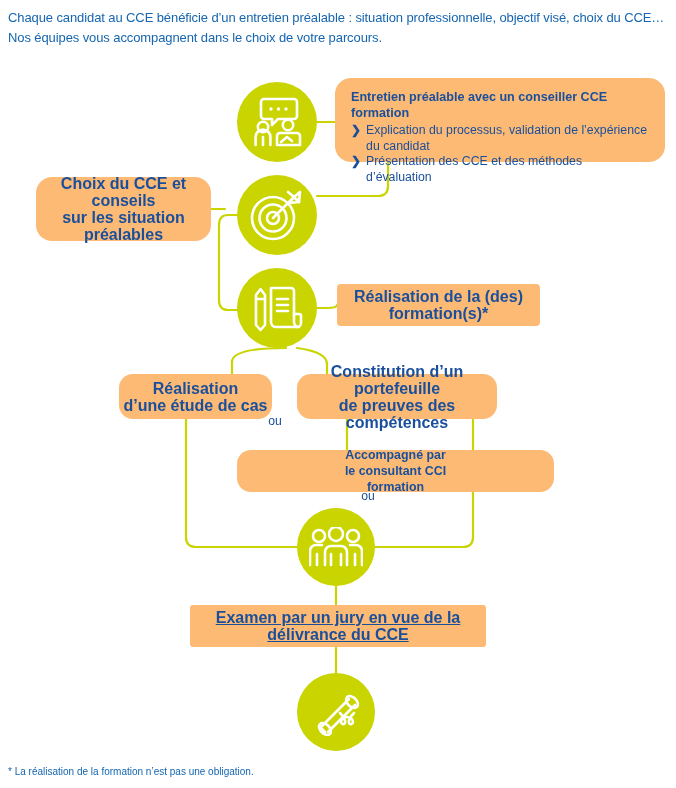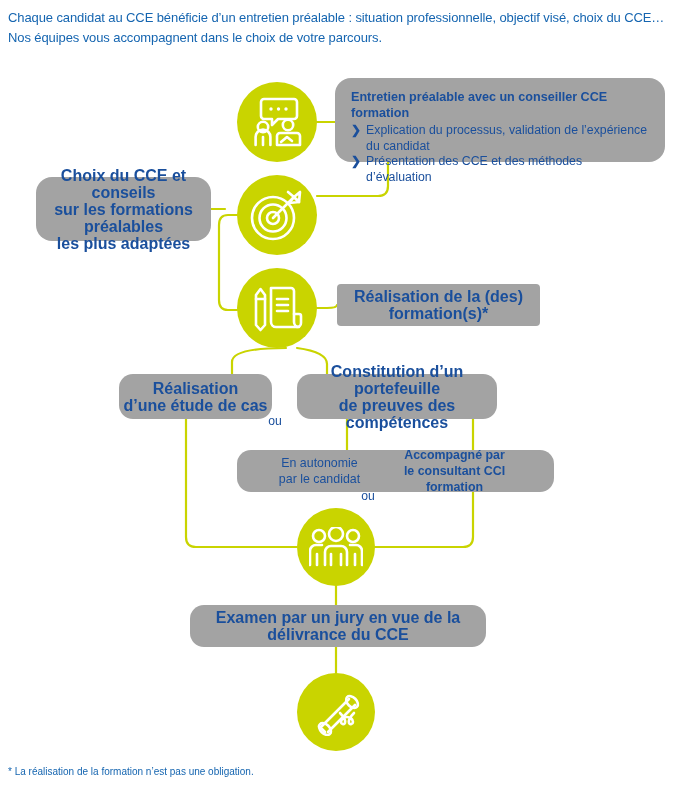--- a/index.html
+++ b/index.html
@@ -23,21 +23,21 @@
     position:absolute;left:8px;top:764px;width:520px;
     color:#1565b0;font-size:10px;line-height:16px;font-weight:400;
   }
 
   
   .wires{position:absolute;left:0;top:0;width:676px;height:788px;}
 
   
   .box{
     position:absolute;
-    background:#a3a3a3;
+    background:#fdba74;
     border-radius:14px;
     color:#1a4f9c;
     box-sizing:border-box;
     display:flex;
     align-items:center;
     justify-content:center;
   }
   .box .txt{width:100%;text-align:center;}
   .b-bold{font-weight:bold;font-size:16px;line-height:17px;}
 
@@ -62,21 +62,21 @@
 
   #box-choice{left:36px;top:177px;width:175px;height:64px;border-radius:16px;}
   #box-training{left:337px;top:284px;width:203px;height:42px;border-radius:4px;}
   #box-casestudy{left:119px;top:374px;width:153px;height:45px;border-radius:14px;}
   #box-portfolio{left:297px;top:374px;width:200px;height:45px;border-radius:14px;justify-content:flex-end;}
   #box-mode{left:237px;top:450px;width:317px;height:42px;border-radius:14px;
             display:flex;align-items:center;justify-content:center;}
   #box-mode .half{font-weight:400;font-size:12.4px;line-height:16px;color:#1a4f9c;text-align:center;}
   #box-mode .half.a{width:118px;}
   #box-mode .half.b{width:152px;font-weight:bold;}
-  #box-jury{left:190px;top:605px;width:296px;height:42px;border-radius:14px;}
+  #box-jury{left:190px;top:605px;width:296px;height:42px;border-radius:3px;text-decoration:underline;}
 
   
   .ou{
     position:absolute;color:#1a4f9c;font-size:12.2px;font-weight:400;
     text-align:center;
     margin-top:25px;
   }
   #ou-1{left:262px;top:389px;width:26px;}
   #ou-2{left:357px;top:464px;width:22px;}
 
@@ -170,22 +170,21 @@
           <path d="M39,4 L45,9 L51,4 L50,14 L45,9"></path>
           <path d="M45,9 L50,14 L40,15 L45,9"></path>
         </g>
       </svg>
     </span>
   </div>
 
   <div class="box" id="box-choice">
     <div class="txt b-bold">
       <div>Choix du CCE et conseils</div>
-      <div>sur les formations préalables</div>
-      <div>les plus adaptées</div>
+      <div>sur les situation préalables</div>
     </div>
   </div>
 
   <div class="circle" id="circle-doc">
     <span>
       <svg width="54" height="54" viewBox="0 0 54 54">
         <g fill="none" stroke="#ffffff" stroke-width="2.6" stroke-linejoin="round" stroke-linecap="round">
           <path d="M6,14 L10.5,8 L15,14 V44 L10.5,49 L6,44 Z"></path>
           <path d="M6,18 H15"></path>
           <path d="M21,7 H41 a3,3 0 0 1 3,3 V41 a5,5 0 0 0 5,5 H26 a5,5 0 0 1 -5,-5 Z"></path>
@@ -212,24 +211,20 @@
   <div class="ou" id="ou-1">ou</div>
 
   <div class="box" id="box-portfolio">
     <div class="txt b-bold">
       <div>Constitution d’un portefeuille</div>
       <div>de preuves des compétences</div>
     </div>
   </div>
 
   <div class="box" id="box-mode">
-    <div class="half a">
-      <div>En autonomie</div>
-      <div>par le candidat</div>
-    </div>
     <div class="half b">
       <div>Accompagné par</div>
       <div>le consultant CCI formation</div>
     </div>
   </div>
   <div class="ou" id="ou-2">ou</div>
 
   <div class="circle" id="circle-jury">
     <span>
       <svg width="54" height="40" viewBox="0 0 54 40">

